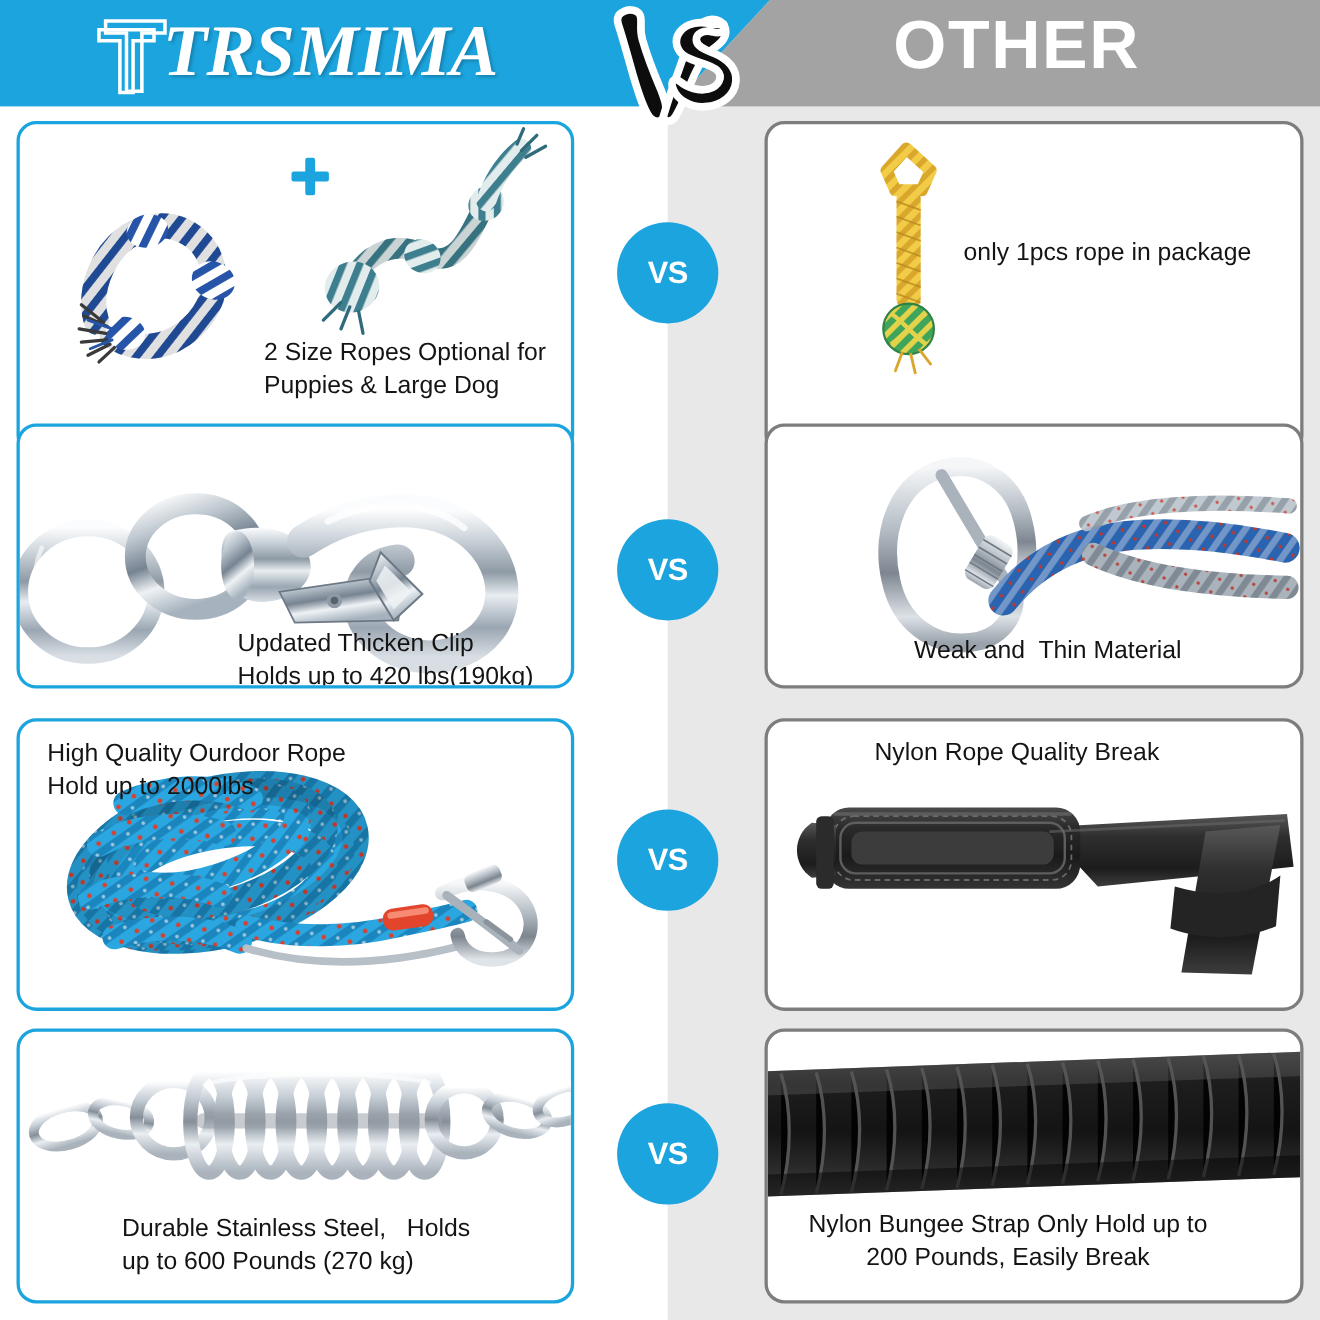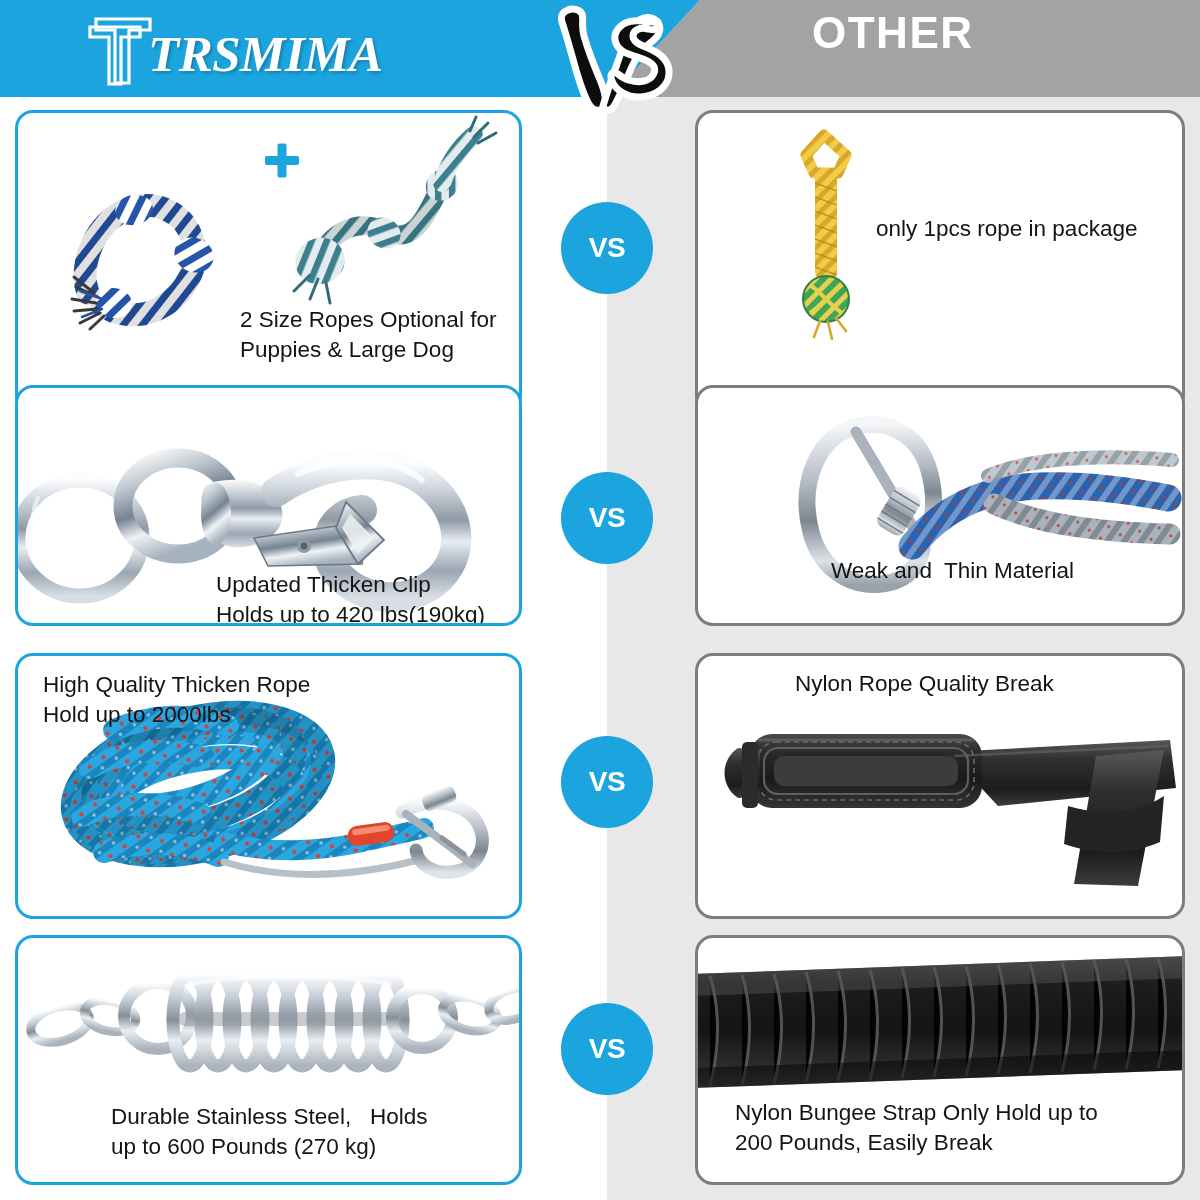--- a/index.html
+++ b/index.html
@@ -67,39 +67,39 @@
   .brand-mark {
     position: relative;
     width: 70px; height: 74px;
     margin-right: -10px;
   }
   .brand-mark svg { display: block; }
   .brand-word {
     font-family: "Liberation Serif", serif;
     font-style: italic;
     font-weight: bold;
-    font-size: 51px;
+    font-size: 66px;
     color: #ffffff;
     letter-spacing: -0.5px;
     line-height: 1;
     padding-bottom: 8px;
     text-shadow: 2px 2px 3px rgba(0,0,0,0.22);
   }
 
   .vs-brush {
     position: absolute;
     left: 548px; top: 2px;
     width: 130px; height: 112px;
     z-index: 7;
   }
 
   .other-title {
     position: absolute;
     left: 812px; top: 11px;
-    font-size: 44px;
+    font-size: 62px;
     font-weight: bold;
     color: #ffffff;
     letter-spacing: 1.5px;
     line-height: 1;
     z-index: 6;
   }
 
   
   .card {
     position: absolute;
@@ -397,21 +397,21 @@
           <path d="M186 140 L216 140"></path>
       </g>
 
       <path d="M214 158 C248 116 292 100 340 98 C386 96 430 102 470 110" fill="none" stroke="url(#bluerope)" stroke-width="27" stroke-linecap="round"></path>
       <path d="M214 158 C248 116 292 100 340 98 C386 96 430 102 470 110" fill="none" stroke="rgba(0,0,0,0.10)" stroke-width="27" stroke-linecap="round"></path>
 
       <path d="M296 116 C340 136 396 144 472 146" fill="none" stroke="url(#grayrope)" stroke-width="21" stroke-linecap="round"></path>
       <path d="M296 116 C340 136 396 144 472 146" fill="none" stroke="rgba(0,0,0,0.08)" stroke-width="21" stroke-linecap="round"></path>
       <path d="M290 88 C330 70 400 66 474 72" fill="none" stroke="url(#grayrope)" stroke-width="14" stroke-linecap="round" opacity="0.9"></path>
     </svg>
-    <div class="card-caption" style="left:133px; top:168px;">Weak and  Thin Material</div>
+    <div class="card-caption" style="left:133px; top:188px;">Weak and  Thin Material</div>
   </div>
 
   <div class="card card-left row3">
     <svg class="art" width="501" height="260" viewBox="0 0 501 260">
       <defs>
         <pattern id="bluecoil" width="17" height="17" patternUnits="userSpaceOnUse" patternTransform="rotate(55)">
           <rect width="17" height="17" fill="#2aa6e0"></rect>
           <rect width="7" height="17" fill="#1b86bd"></rect>
           <circle cx="13" cy="5" r="2.1" fill="#e23b26"></circle>
           <circle cx="4" cy="12" r="1.7" fill="#ffffff" opacity="0.55"></circle>
@@ -449,21 +449,21 @@
       <rect x="334" y="171" width="38" height="6" rx="3" fill="#f68a72" transform="rotate(-8 353 174)"></rect>
 
       <path d="M206 206 C266 224 330 222 400 204" fill="none" stroke="#b7bfc7" stroke-width="7" stroke-linecap="round"></path>
 
       <path d="M384 156 C412 140 448 146 460 168 C472 190 458 214 434 216
                C414 218 400 208 398 194" fill="none" stroke="url(#clipmet)" stroke-width="13" stroke-linecap="round"></path>
       <path d="M388 158 C410 174 434 192 454 208" fill="none" stroke="#a9b2ba" stroke-width="8" stroke-linecap="round"></path>
       <rect x="404" y="134" width="34" height="17" rx="6" fill="url(#clipmet)" transform="rotate(-22 421 142)"></rect>
       <path d="M424 182 L446 198" stroke="#8b949d" stroke-width="5" stroke-linecap="round"></path>
     </svg>
-    <div class="card-caption" style="left:25px; top:14px;">High Quality Thicken Rope
+    <div class="card-caption" style="left:25px; top:14px;">High Quality Ourdoor Rope
 Hold up to 2000lbs</div>
   </div>
 
   <div class="card card-right row3">
     <svg class="art" width="484" height="260" viewBox="0 0 484 260">
       <defs>
         <linearGradient id="pad" x1="0" y1="0" x2="0" y2="1">
           <stop offset="0" stop-color="#4a4a4a"></stop>
             <stop offset="0.25" stop-color="#2a2a2a"></stop>
           <stop offset="0.6" stop-color="#1a1a1a"></stop>
@@ -567,21 +567,21 @@
         <path d="M332 25 C342 57 342 97 332 135"></path>
         <path d="M364 24 C374 56 374 96 364 134"></path>
         <path d="M396 22 C406 54 406 94 396 132"></path>
         <path d="M428 21 C438 53 438 93 428 131"></path>
         <path d="M460 20 C470 52 470 92 460 130"></path>
       </g>
 
       <path d="M-6 36 L490 18 L490 40 L-6 58 Z" fill="#565656" opacity="0.45"></path>
       <path d="M-6 130 L490 112 L490 132 L-6 150 Z" fill="#000000" opacity="0.45"></path>
     </svg>
-    <div class="card-caption" style="left:37px; top:160px;">Nylon Bungee Strap Only Hold up to
+    <div class="card-caption" style="left:37px; top:160px;text-align:center;">Nylon Bungee Strap Only Hold up to
 200 Pounds, Easily Break</div>
   </div>
 
   <div class="vs-badge vs1">VS</div>
   <div class="vs-badge vs2">VS</div>
   <div class="vs-badge vs3">VS</div>
   <div class="vs-badge vs4">VS</div>
 
 </div>
 

